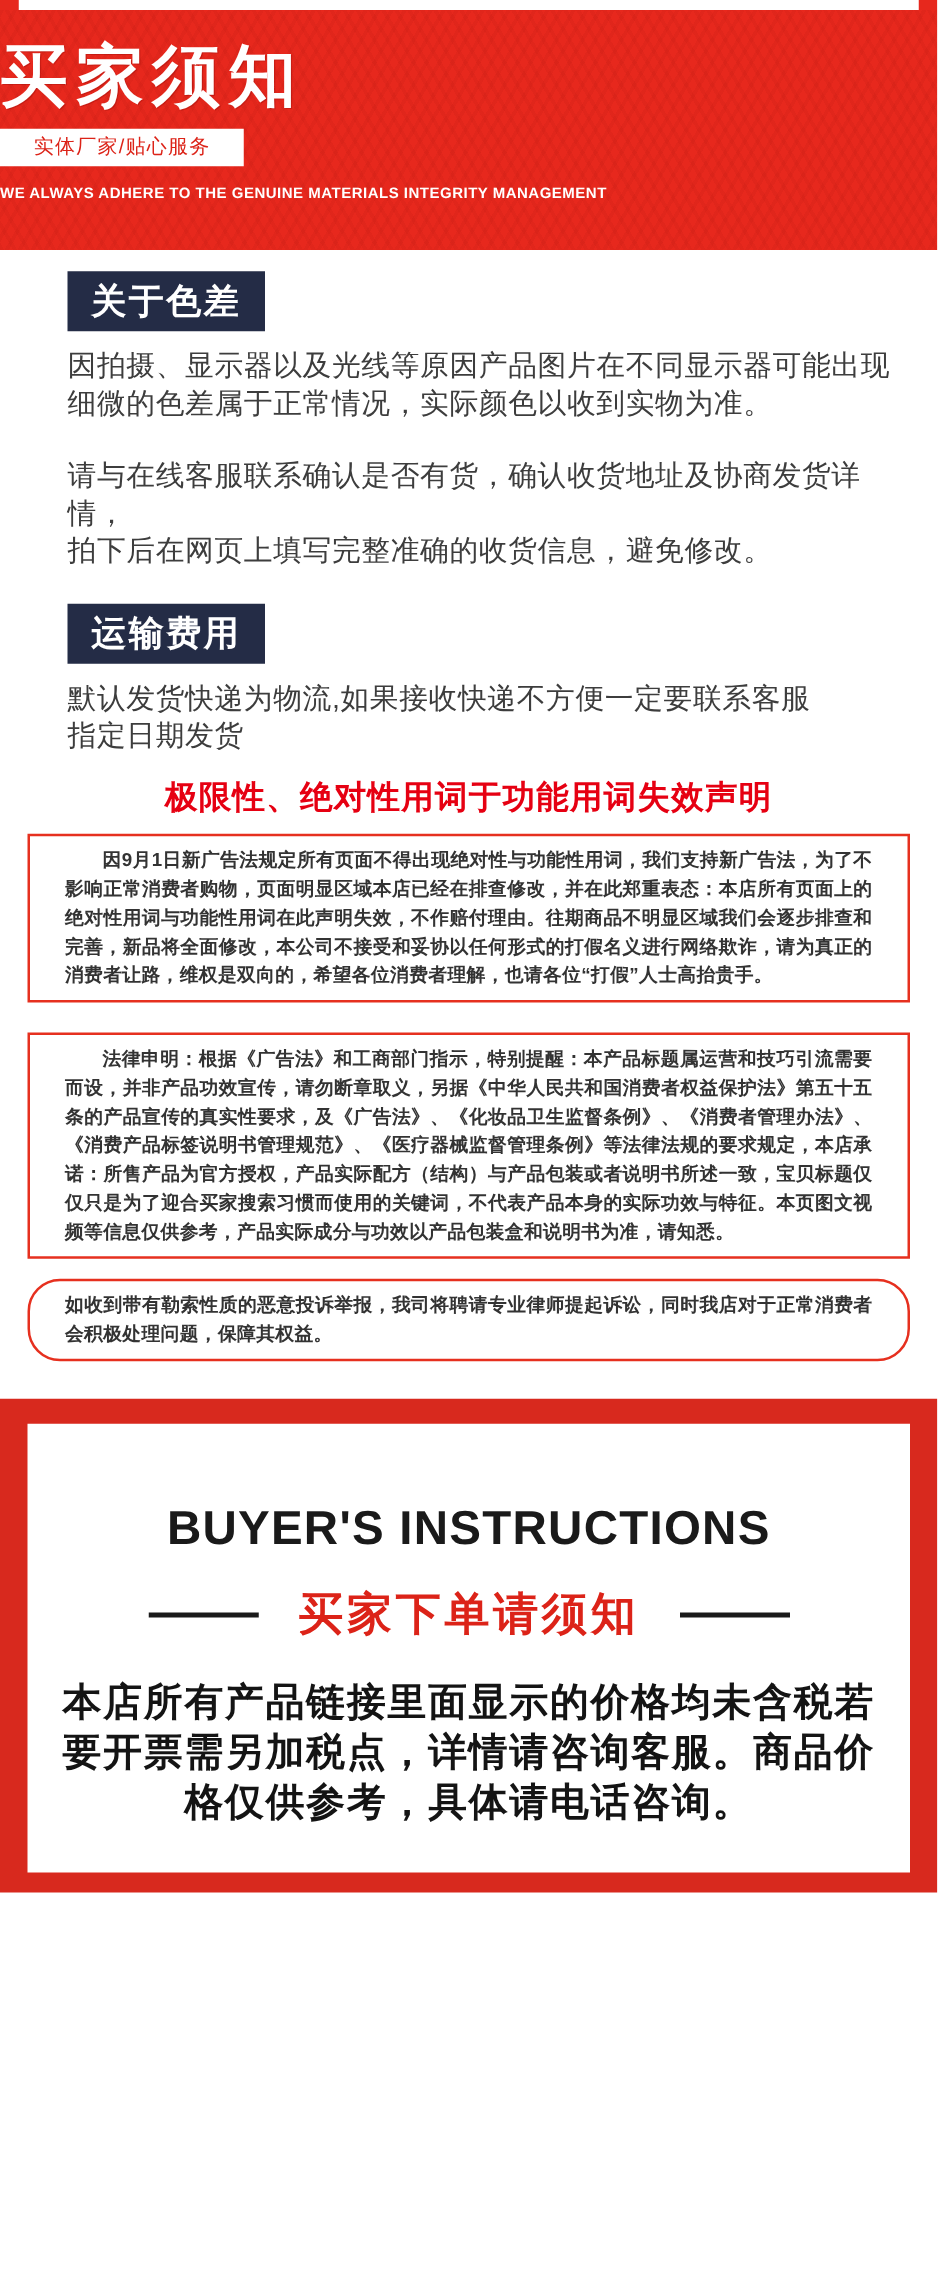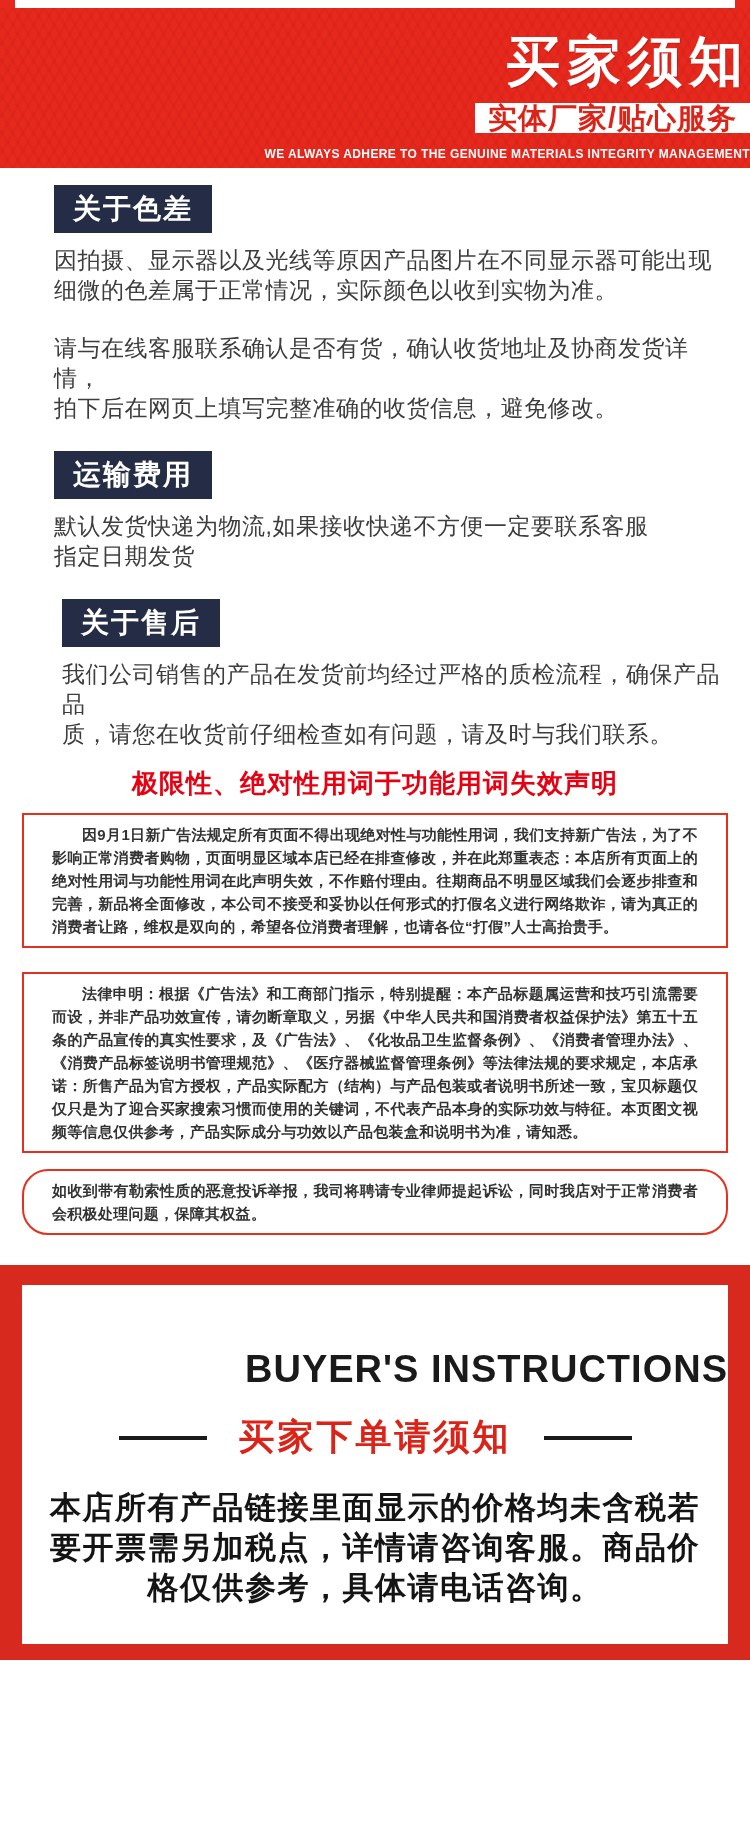--- a/index.html
+++ b/index.html
@@ -10,39 +10,39 @@
     background:#ffffff;
     font-family:"Liberation Sans","DejaVu Sans",sans-serif;
     overflow:hidden;
   }
   .notch{position:absolute;top:0;width:15px;height:8px;background:var(--red-main);}
   .notch.left{left:0;}
   .notch.right{right:0;}
 
   
   .banner{
-    margin-top:8px;height:160px;
+    margin-top:8px;height:192px;
     background:
       repeating-linear-gradient(120deg, rgba(140,10,5,.07) 0 3px, rgba(0,0,0,0) 3px 9px),
       repeating-linear-gradient(60deg, rgba(140,10,5,.07) 0 3px, rgba(0,0,0,0) 3px 9px),
       var(--red-main);
-    text-align:right;
+    text-align:left;
     box-sizing:border-box;
     padding-top:24px;
   }
   .banner-title{
     color:#ffffff;font-size:54px;font-weight:900;
     letter-spacing:7px;line-height:58px;margin:0;
     text-shadow:1px 1px 0 rgba(120,0,0,.25);
   }
   .banner-pill{
     display:inline-block;margin-top:13px;
     background:#ffffff;color:var(--red-text);
-    font-size:29px;font-weight:bold;
-    line-height:30px;padding:0 13px;letter-spacing:1px;
+    font-size:16px;font-weight:normal;
+    line-height:30px;padding:0 27px;letter-spacing:1px;
   }
   .banner-tagline{
     margin-top:14px;color:#ffffff;
     font-size:12px;font-weight:bold;letter-spacing:.4px;
   }
 
   
   .content{padding:0 30px 0 54px;}
   .sec{margin-top:28px;}
   .sec.first{margin-top:17px;}
@@ -90,21 +90,21 @@
     padding:20px 22px 16px 22px;
   }
   .footer-inner{
     background:#ffffff;height:100%;
     box-sizing:border-box;
     padding-top:62px;
     text-align:center;
   }
   .f-en{
     color:#1a1a1a;font-size:38px;font-weight:900;
-    letter-spacing:1px;line-height:44px;text-align:right;
+    letter-spacing:1px;line-height:44px;
   }
   .f-zh-row{
     margin-top:22px;
     display:flex;align-items:center;justify-content:center;gap:32px;
   }
   .dash-line{display:inline-block;width:88px;height:4px;background:#1a1a1a;}
   .f-zh{
     color:var(--red-text);font-size:36px;font-weight:900;letter-spacing:3px;
   }
   .f-body{
@@ -147,27 +147,20 @@
 
 
     <section class="sec">
       <div class="badge">
         <span>运输费用</span>
       </div>
       <p class="sec-body">默认发货快递为物流,如果接收快递不方便一定要联系客服
 指定日期发货</p>
     </section>
 
-    <section class="sec indent">
-      <div class="badge">
-        <span>关于售后</span>
-      </div>
-      <p class="sec-body">我们公司销售的产品在发货前均经过严格的质检流程，确保产品品
-质，请您在收货前仔细检查如有问题，请及时与我们联系。</p>
-    </section>
 
   </div>
 
   <div class="disc-heading">极限性、绝对性用词于功能用词失效声明</div>
 
   <div class="disc-wrap">
     <div class="disc-box indent-first">因9月1日新广告法规定所有页面不得出现绝对性与功能性用词，我们支持新广告法，为了不影响正常消费者购物，页面明显区域本店已经在排查修改，并在此郑重表态：本店所有页面上的绝对性用词与功能性用词在此声明失效，不作赔付理由。往期商品不明显区域我们会逐步排查和完善，新品将全面修改，本公司不接受和妥协以任何形式的打假名义进行网络欺诈，请为真正的消费者让路，维权是双向的，希望各位消费者理解，也请各位“打假”人士高抬贵手。</div>
     <div class="disc-box indent-first b2">法律申明：根据《广告法》和工商部门指示，特别提醒：本产品标题属运营和技巧引流需要而设，并非产品功效宣传，请勿断章取义，另据《中华人民共和国消费者权益保护法》第五十五条的产品宣传的真实性要求，及《广告法》、《化妆品卫生监督条例》、《消费者管理办法》、《消费产品标签说明书管理规范》、《医疗器械监督管理条例》等法律法规的要求规定，本店承诺：所售产品为官方授权，产品实际配方（结构）与产品包装或者说明书所述一致，宝贝标题仅仅只是为了迎合买家搜索习惯而使用的关键词，不代表产品本身的实际功效与特征。本页图文视频等信息仅供参考，产品实际成分与功效以产品包装盒和说明书为准，请知悉。</div>
     <div class="disc-box b3">如收到带有勒索性质的恶意投诉举报，我司将聘请专业律师提起诉讼，同时我店对于正常消费者会积极处理问题，保障其权益。</div>
   </div>

